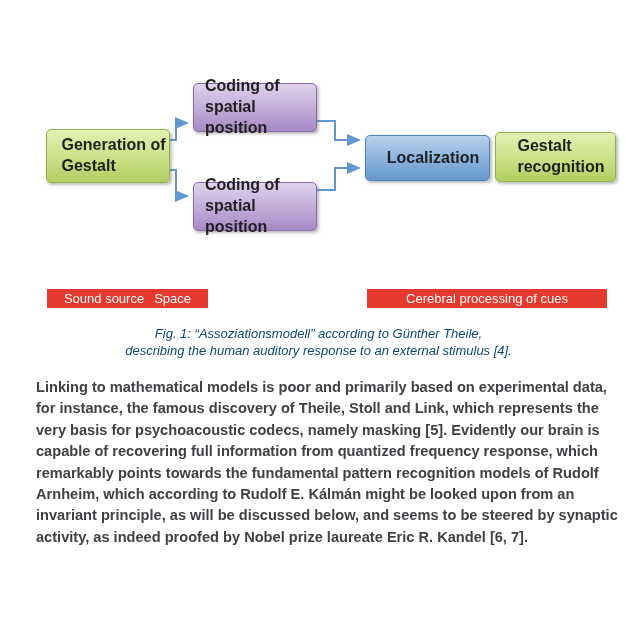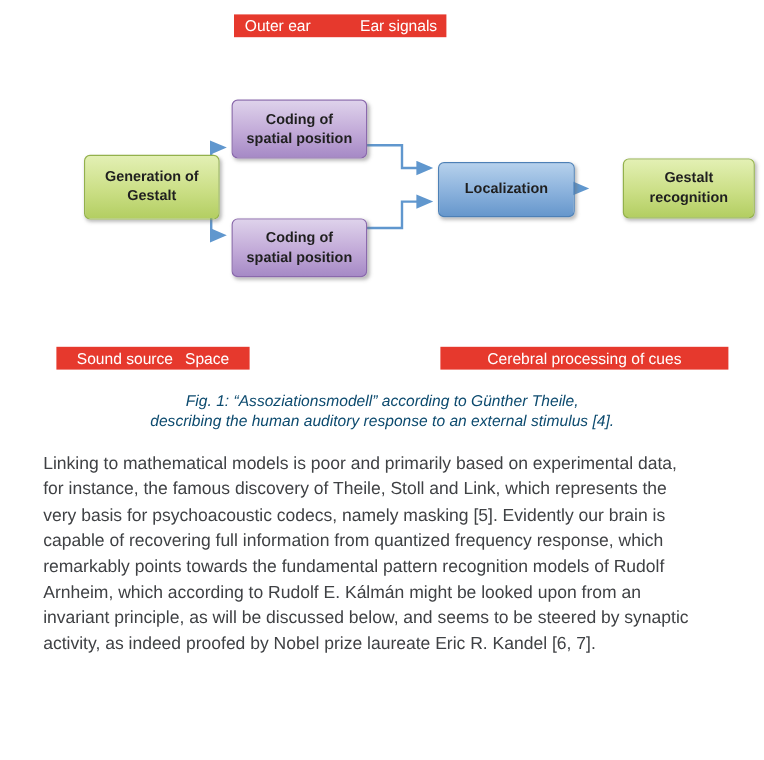--- a/index.html
+++ b/index.html
@@ -25,28 +25,27 @@
   .bar-bl{left:47px;top:289px;width:161px;text-align:center;}
   .bar-bl .t2{margin-left:10px;}
   .bar-br{left:367px;top:289px;width:240px;text-align:center;}
 
   .connectors{position:absolute;left:0;top:0;width:637px;height:310px;pointer-events:none;}
   .conn{fill:none;stroke:var(--connector,#6097ce);stroke-width:2;}
   #arrhead path{fill:var(--connector,#6097ce);stroke:none;}
 
   .node{
     position:absolute;display:flex;align-items:center;justify-content:center;
-    text-align:center;font-size:12px;font-weight:700;line-height:1.3;color:#1f1f1f;
-    border-radius:5px;box-shadow:1.5px 2px 3px rgba(110,110,110,.45);
+    text-align:left;font-size:16px;font-weight:700;line-height:1.3;color:#1f1f1f;
+    border-radius:5px;box-shadow:1.5px 2px 3px rgba(110,110,110,.45);padding-left:11px;
   }
   .node span{white-space:pre-line;}
   .node-green{
     background:linear-gradient(180deg,var(--green-light,#e3f0b4) 0%,var(--green-mid,#cbdf86) 55%,var(--green-dark,#b3ce62) 100%);
     border:1px solid var(--green-border,#93b14b);
-    margin-left:24px;
   }
   .node-purple{
     background:linear-gradient(180deg,var(--purple-light,#ded2eb) 0%,var(--purple-mid,#c2aad8) 55%,var(--purple-dark,#a68ac6) 100%);
     border:1px solid var(--purple-border,#8a69ac);
   }
   .node-blue{
     background:linear-gradient(180deg,var(--blue-light,#b6d1ec) 0%,var(--blue-mid,#8ab1dc) 55%,var(--blue-dark,#6697cc) 100%);
     border:1px solid var(--blue-border,#4d80b6);
   }
   #node-gen{left:46px;top:129px;width:111px;height:52px;}
@@ -56,33 +55,29 @@
   #node-rec{left:495px;top:132px;width:108px;height:48px;}
 
   
   .caption{
     margin:15px 28px 0 28px;text-align:center;font-style:italic;
     font-size:13px;line-height:17px;color:#0c4a6e;white-space:pre-line;
   }
 
   
   .article{margin:18px 14px 0 36px;color:#3f4144;font-size:14.6px;line-height:21.4px;}
-  .article p{margin:0 0 13px 0;white-space:pre-line;}
+  .article p{margin:0 0 13px 0;white-space:pre-line;font-weight:bold;}
 </style>
 </head>
 <body>
 
 <div class="page">
 
   <div class="figure">
 
-    <div class="bar bar-top">
-      <span class="t1">Outer ear</span>
-      <span class="t2">Ear signals</span>
-    </div>
 
     <svg class="connectors" viewBox="0 0 637 310" xmlns="http://www.w3.org/2000/svg">
       <defs>
         <marker id="arrhead" markerWidth="8" markerHeight="8" refX="5.5" refY="3" orient="auto">
           <path d="M0,0 L7,3 L0,6 Z"></path>
         </marker>
       </defs>
       <path class="conn" d="M157,140 H176 V123 H186" marker-end="url(#arrhead)"></path>
       <path class="conn" d="M157,170 H176 V196 H186" marker-end="url(#arrhead)"></path>
       <path class="conn" d="M304,121 H335 V140 H358" marker-end="url(#arrhead)"></path>

